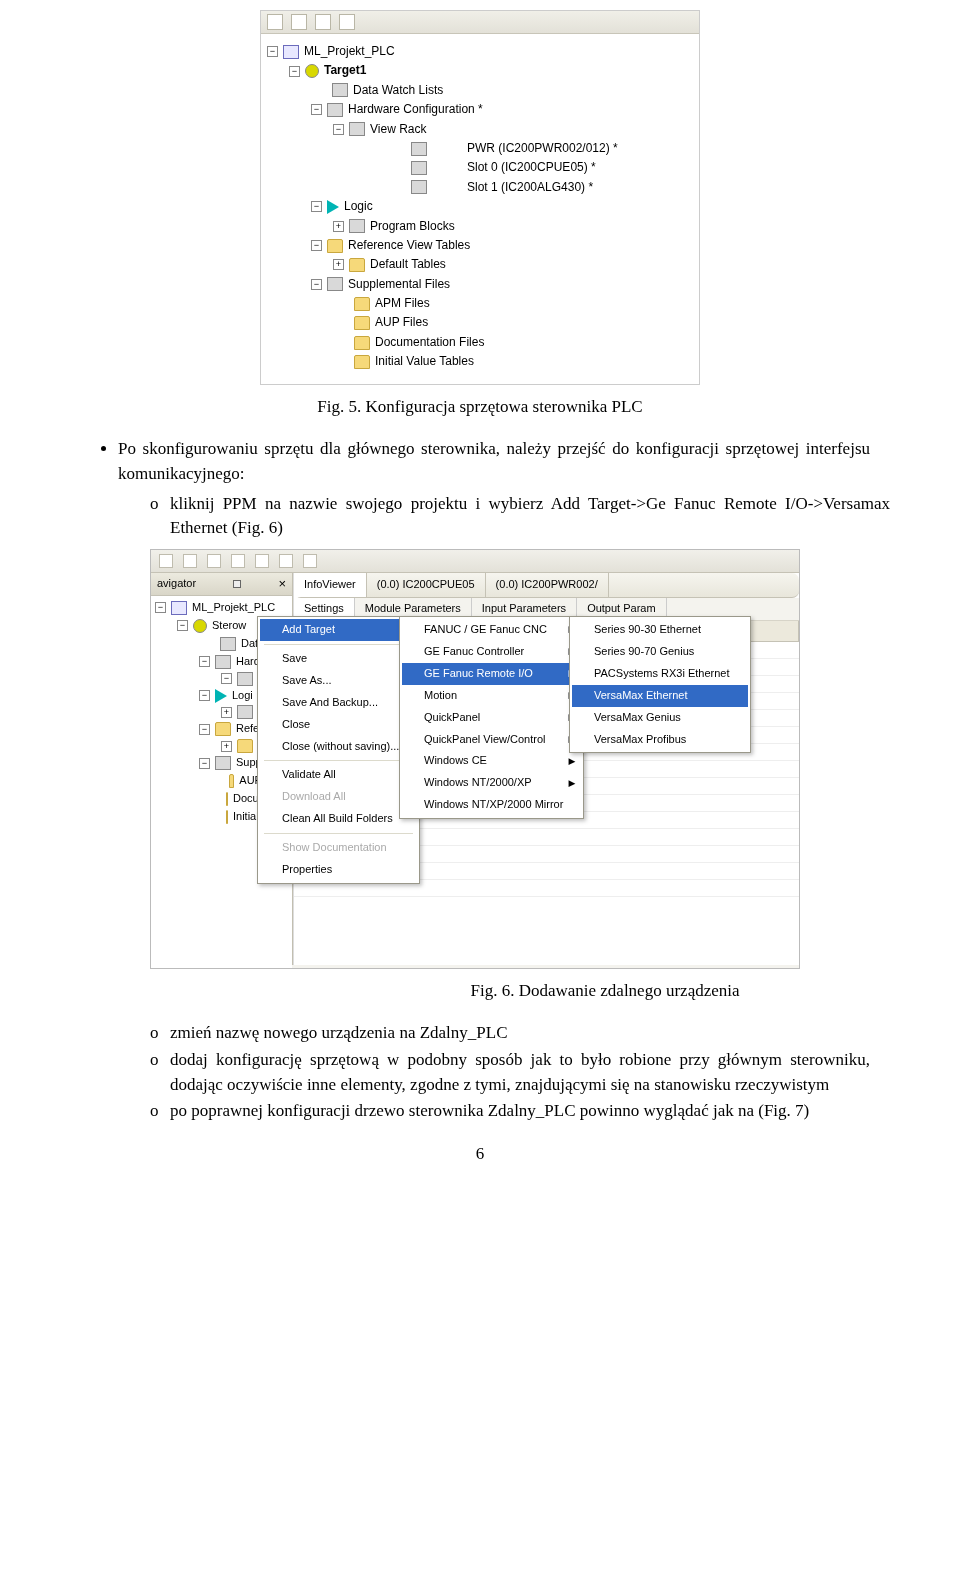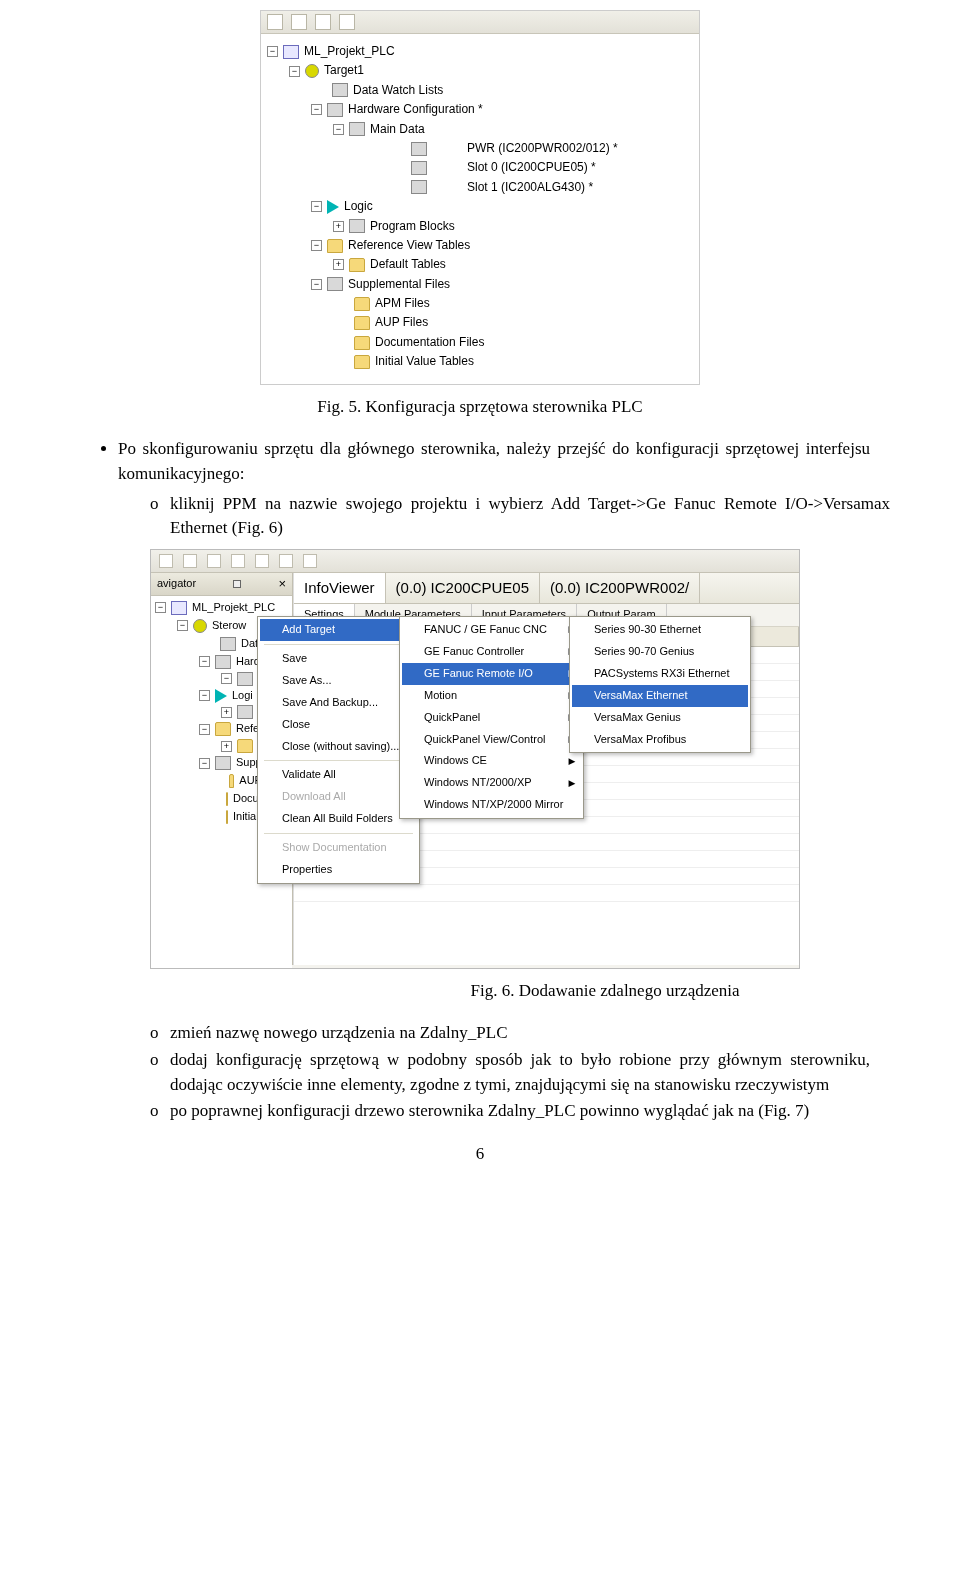--- a/index.html
+++ b/index.html
@@ -170,22 +170,23 @@
   .right-panel {
     flex: 1;
     background: #fff;
     border-left: 1px solid #ddd;
     display: flex;
     flex-direction: column;
   }
   .tabrow {
     display: flex;
     border-bottom: 1px solid #c5c2b5;
-    font-size: 15px;
+    font-size: 11px;
     background: linear-gradient(#f6f5ef, #e8e6db);
+    border-radius: 7px;
   }
   .tab {
     padding: 4px 10px;
     border-right: 1px solid #c5c2b5;
   }
   .tab.active { background: #fff; }
   .subtabrow {
     display: flex;
     border-bottom: 1px solid #d7d4c8;
     font-size: 11px;
@@ -272,36 +273,36 @@
   </div>
   <div class="tree" id="tree1">
       <div class="node lv0">
         <span class="exp">−</span>
         <span class="ico ico-proj"></span>
         <span class="tree-label">ML_Projekt_PLC</span>
       </div>
       <div class="node lv1">
         <span class="exp">−</span>
         <span class="ico ico-target"></span>
-        <span class="tree-label" style="font-weight: normal; text-align: right;">Target1</span>
+        <span class="tree-label" style="font-weight: bold; text-align: right;">Target1</span>
       </div>
       <div class="node lv2">
         <span class="spacer"></span>
         <span class="ico ico-box"></span>
         <span class="tree-label">Data Watch Lists</span>
       </div>
       <div class="node lv2">
         <span class="exp">−</span>
         <span class="ico ico-box"></span>
         <span class="tree-label">Hardware Configuration *</span>
       </div>
       <div class="node lv3">
         <span class="exp">−</span>
         <span class="ico ico-box"></span>
-        <span class="tree-label">Main Data</span>
+        <span class="tree-label">View Rack</span>
       </div>
       <div class="node lv4">
         <span class="spacer"></span>
         <span class="ico ico-box"></span>
         <span class="tree-label">PWR (IC200PWR002/012) *</span>
       </div>
       <div class="node lv4">
         <span class="spacer"></span>
         <span class="ico ico-box"></span>
         <span class="tree-label">Slot 0 (IC200CPUE05) *</span>

